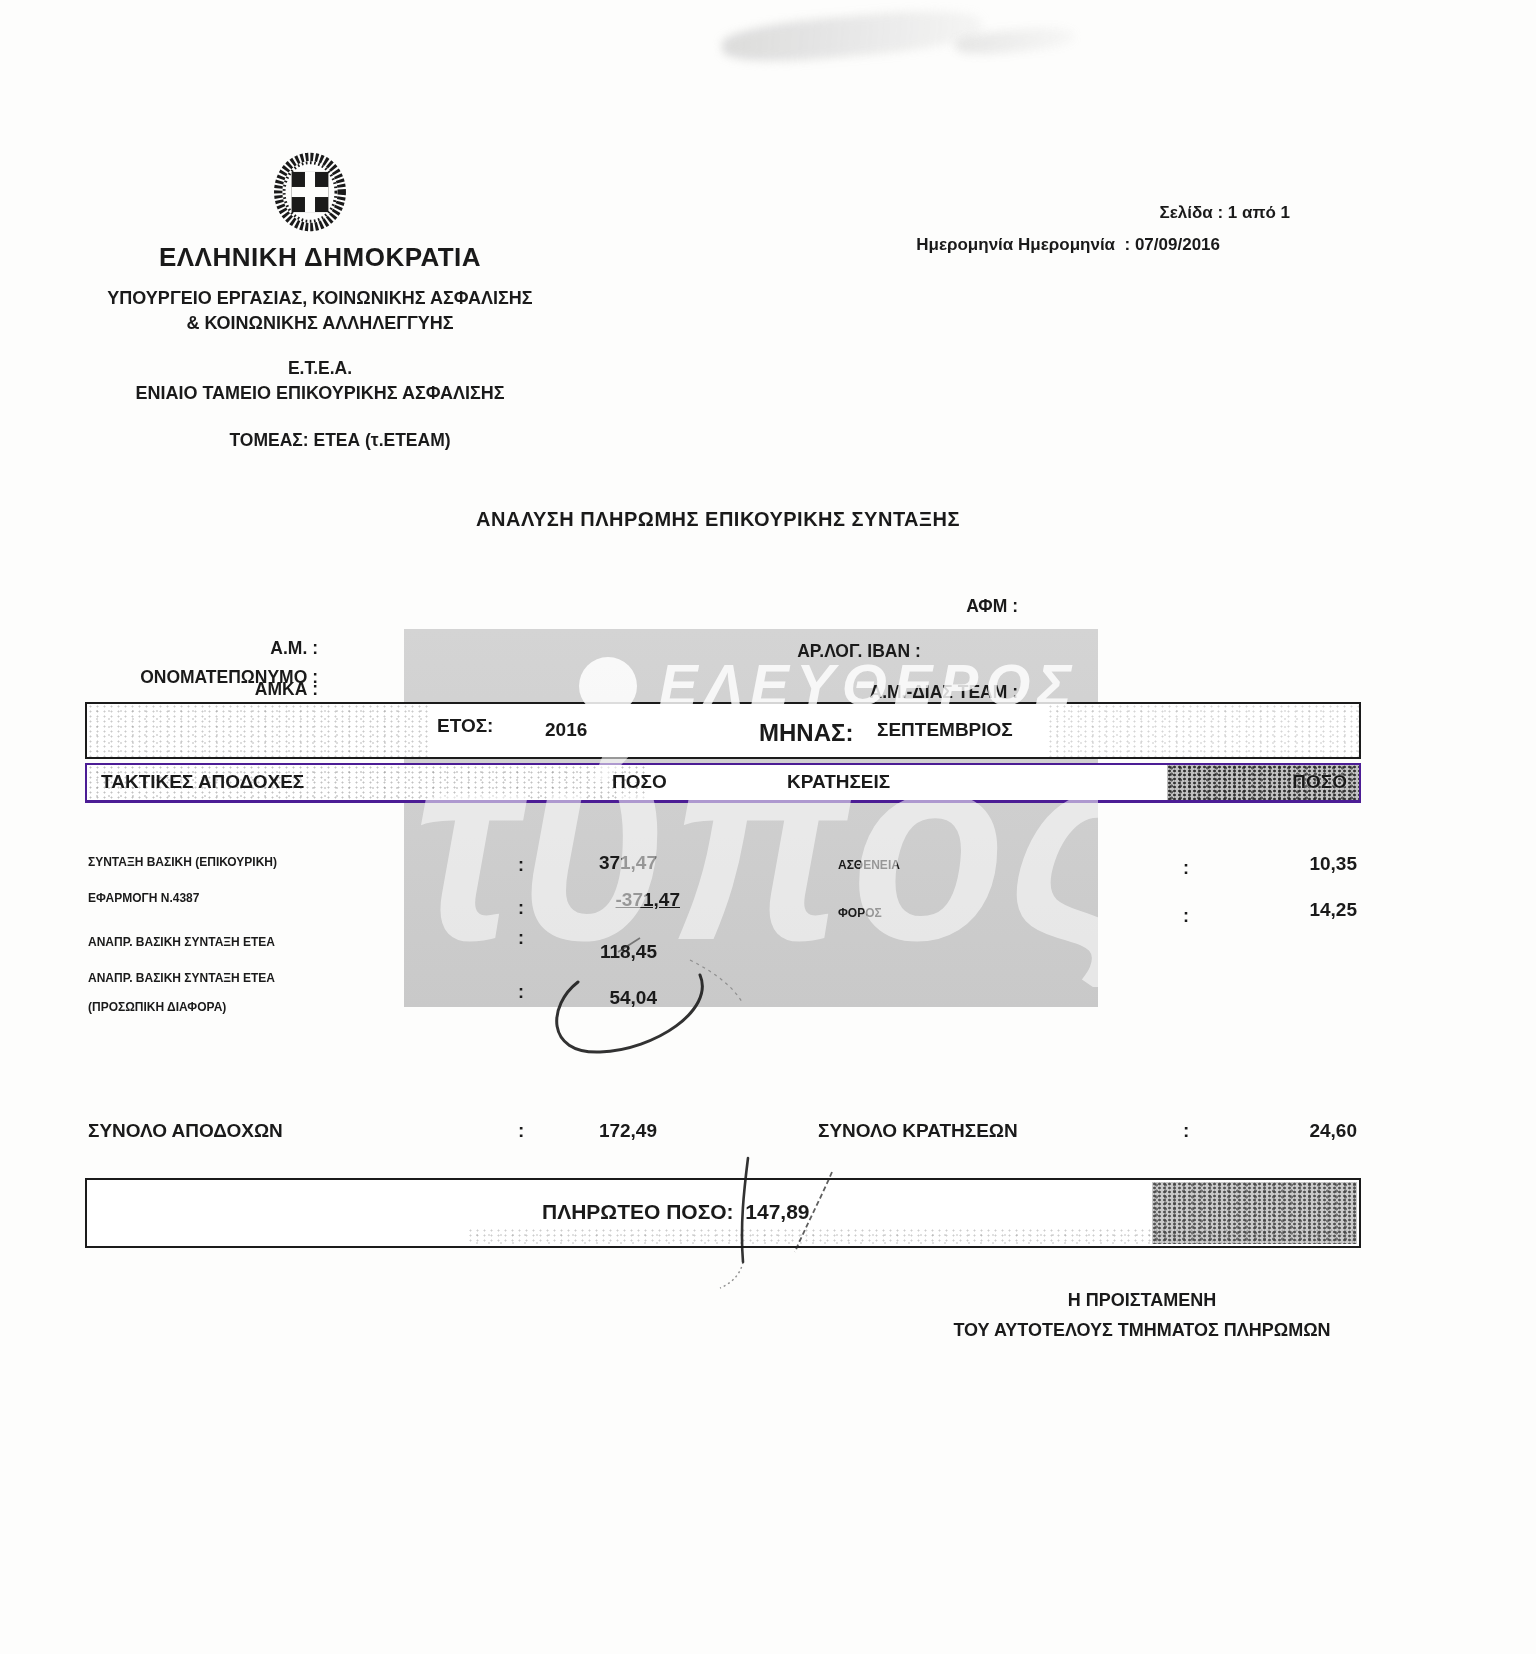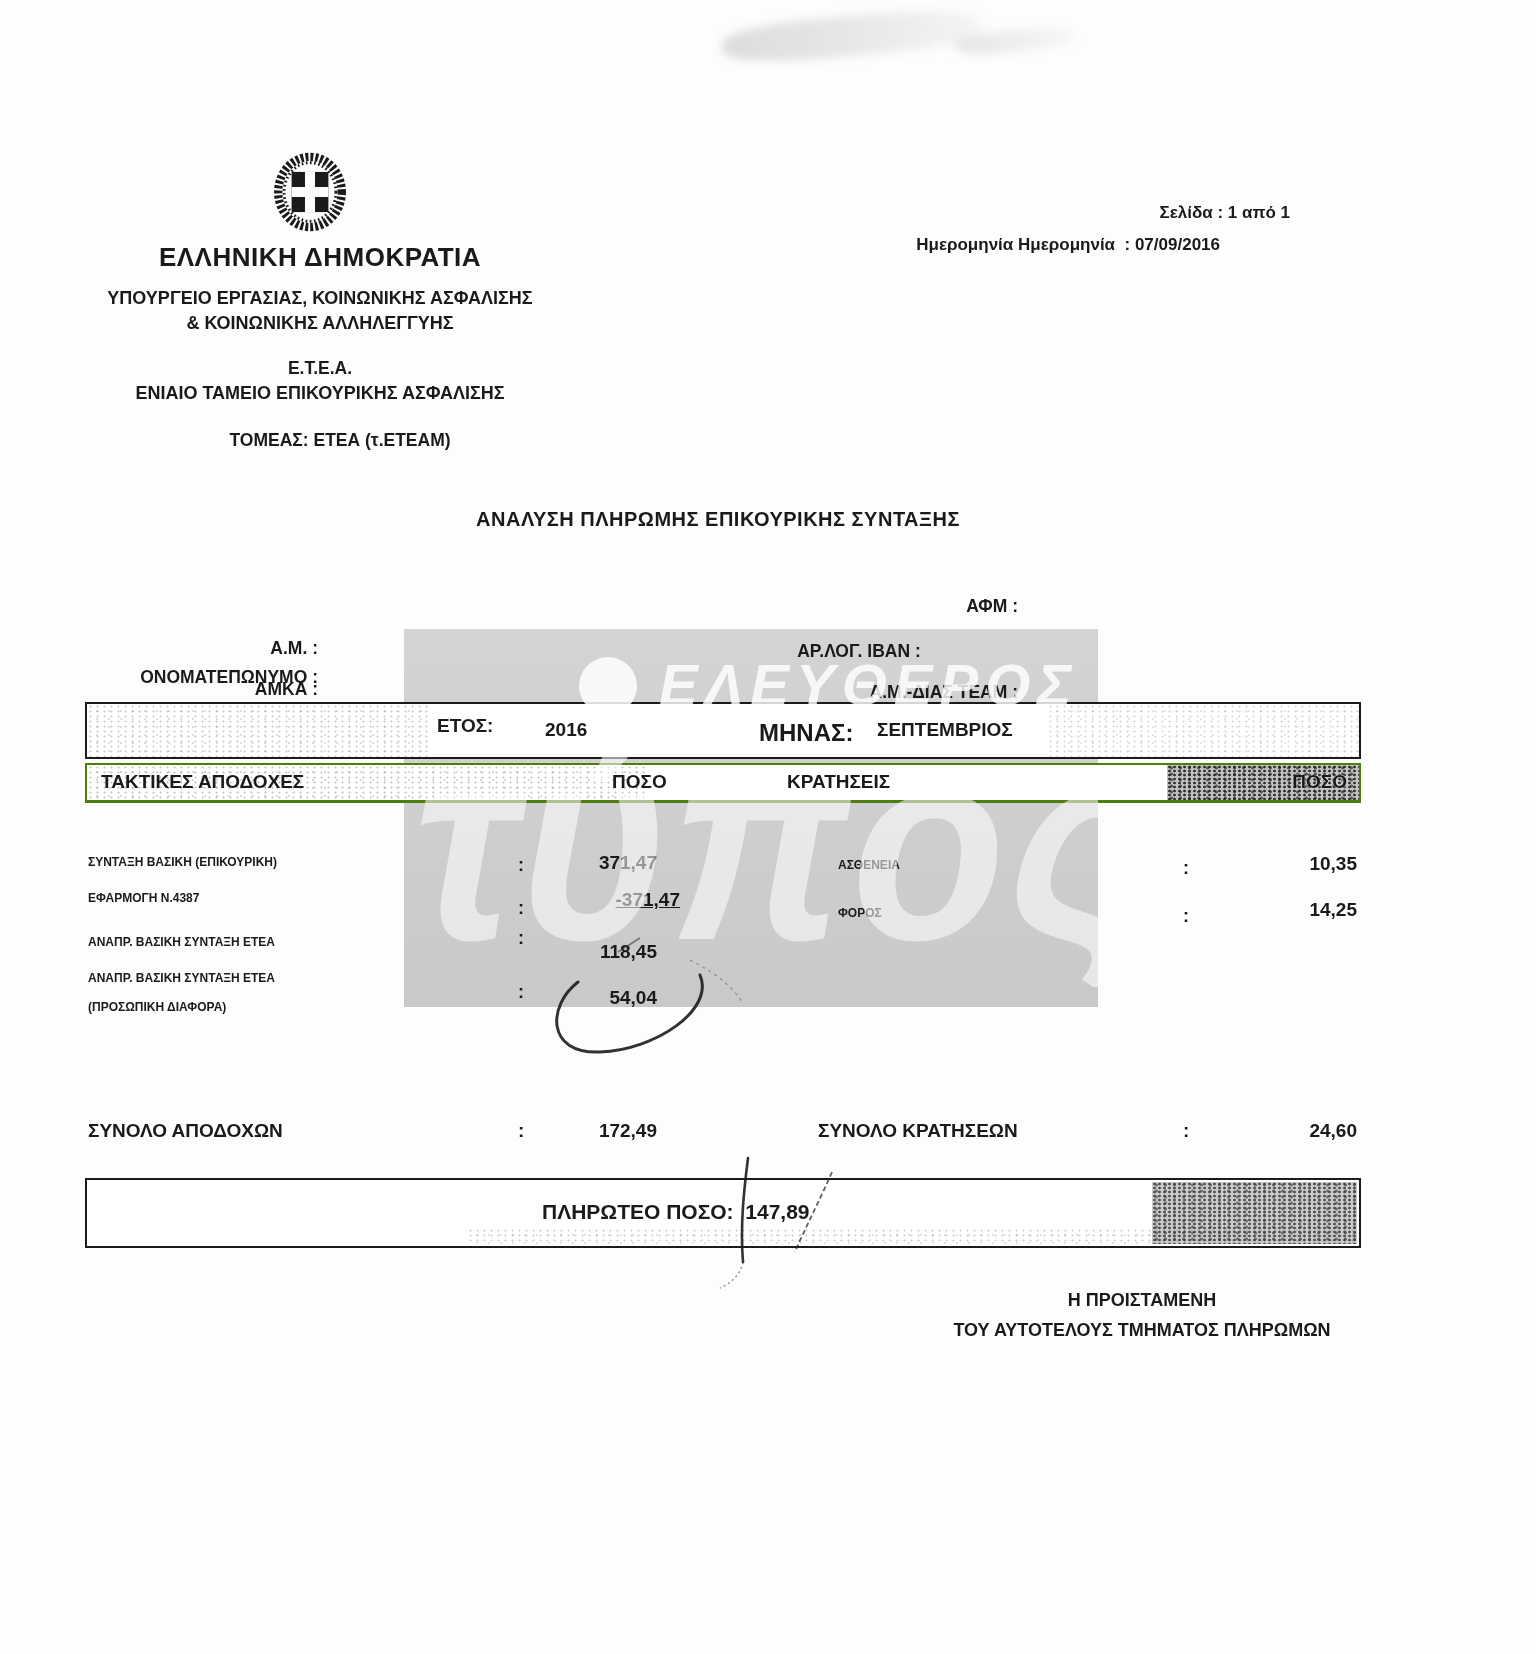--- a/index.html
+++ b/index.html
@@ -50,21 +50,21 @@
     background-size:5px 4px, 9px 6px;
   }
   .smudge {
     filter:blur(5px); transform:rotate(-5deg);
     background:linear-gradient(100deg, rgba(140,140,140,.30), rgba(190,190,190,.12));
     border-radius:40%;
   }
 
   
   .scanbox { border:2px solid #1b1b1b; }
-  .hdr-row-box { border:2px solid #4d7c0f; }
+  .hdr-row-box { border:2px solid #4c1d95; }
 
   .lbl { font-size:17.5px; font-weight:700; white-space:nowrap; }
   .row-lbl { font-size:12px; font-weight:700; white-space:nowrap; }
   .amt { font-size:19px; font-weight:700; white-space:nowrap; }
 
   svg.overlay { position:absolute; left:0; top:0; z-index:4; pointer-events:none; }
 </style>
 </head>
 <body>
 

